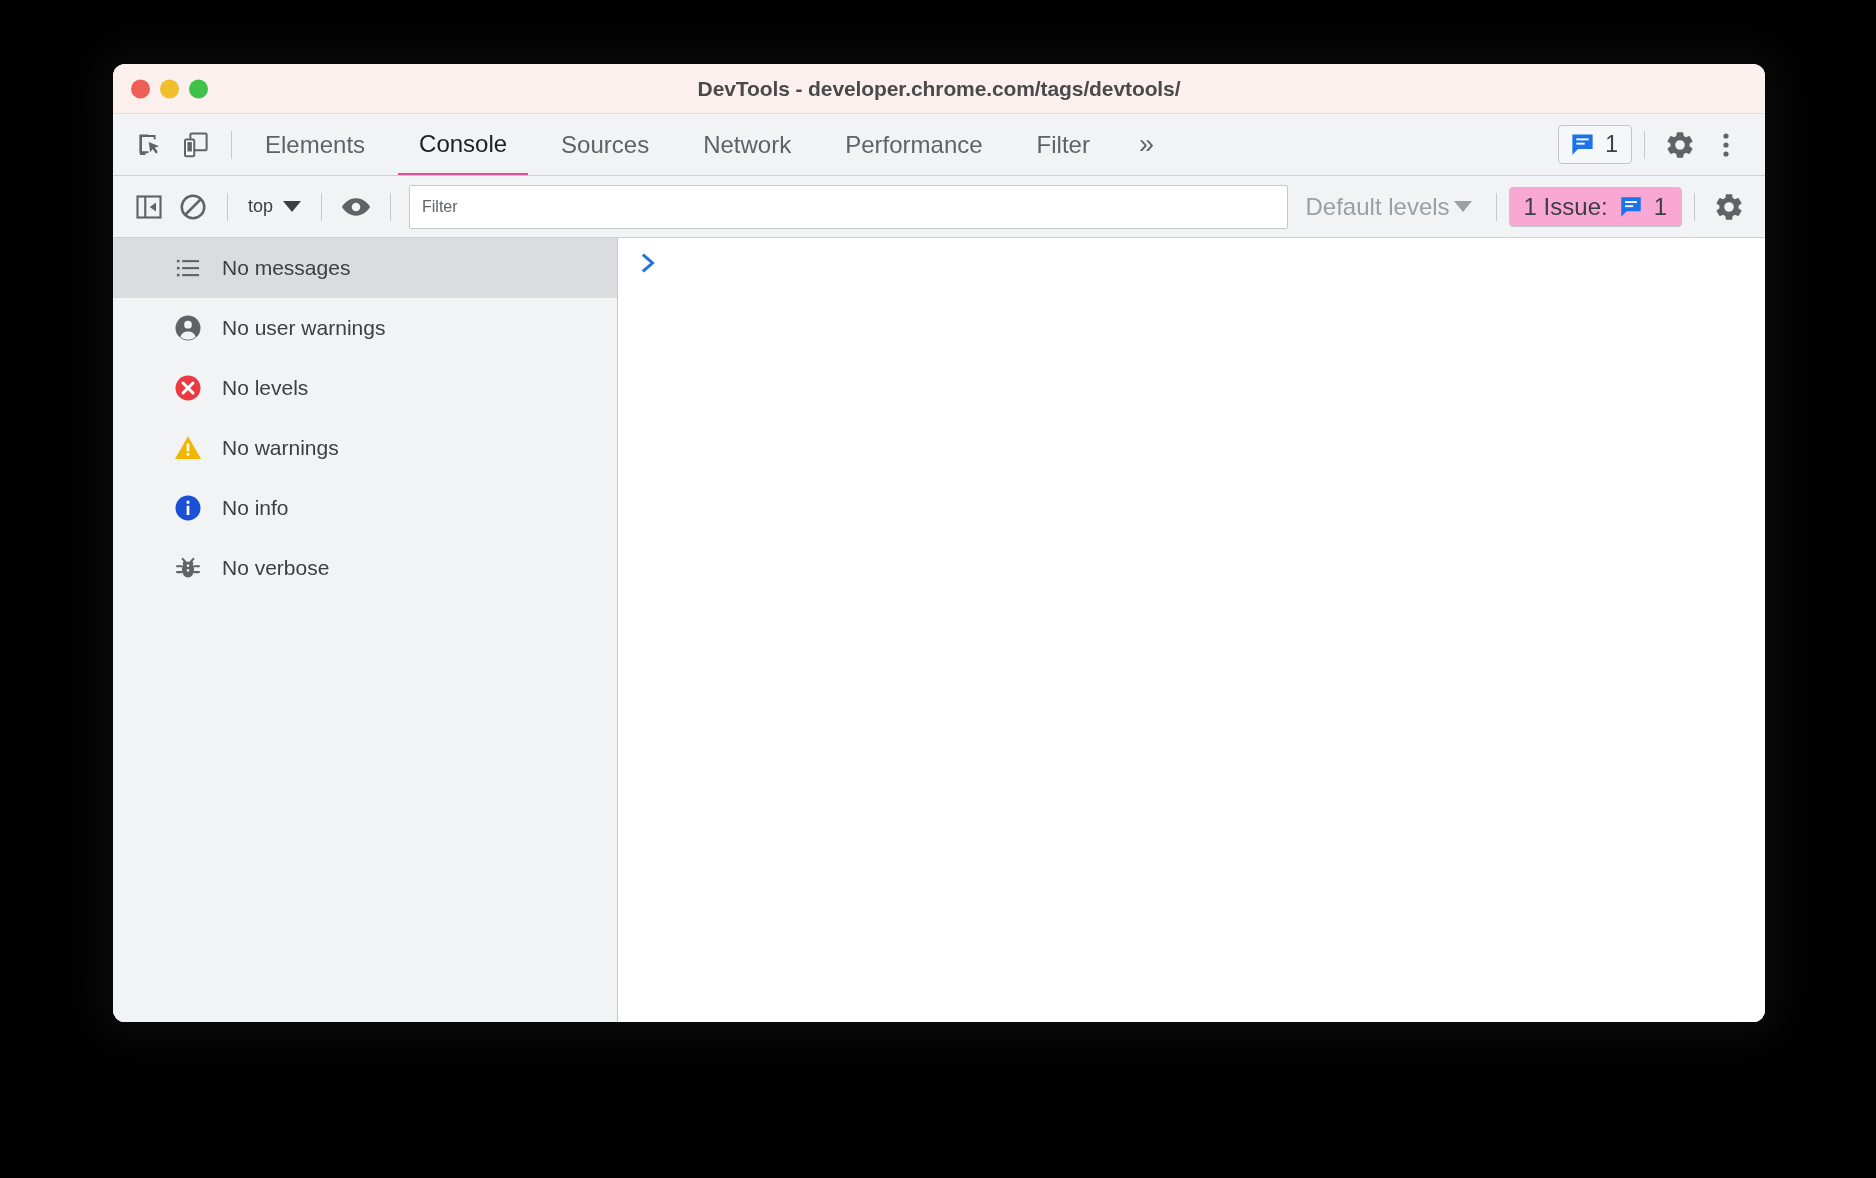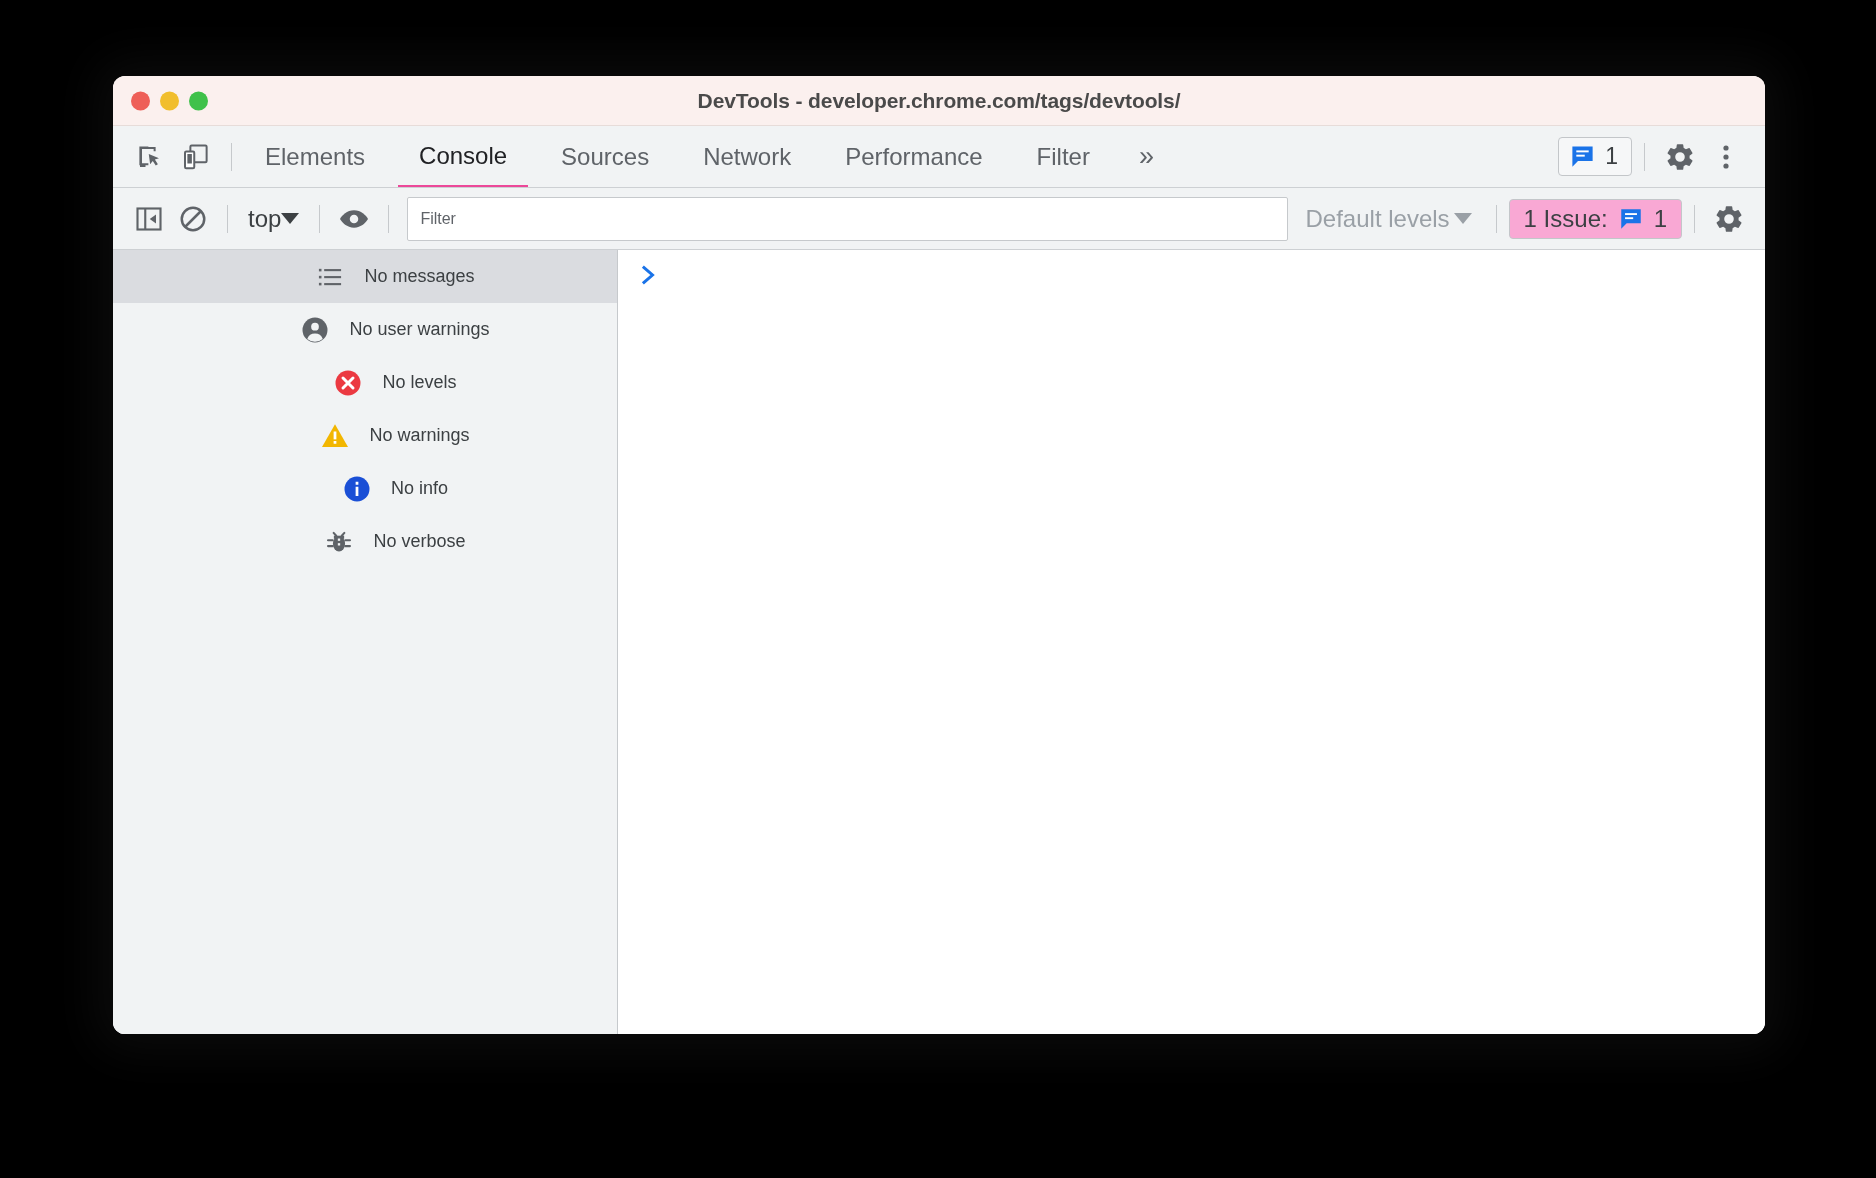--- a/index.html
+++ b/index.html
@@ -15,21 +15,21 @@
     position: relative;
     width: 1876px;
     height: 1178px;
     background: #000000;
   }
 
   
   .window {
     position: absolute;
     left: 113px;
-    top: 76px;
+    top: 64px;
     width: 1652px;
     height: 958px;
     border-radius: 12px;
     background: #ffffff;
     overflow: hidden;
     box-shadow: 0 0 48px 18px rgba(255,255,255,0.045);
   }
 
   
   .titlebar {
@@ -140,22 +140,23 @@
   .ct-btn {
     width: 44px; height: 44px;
     display: flex; align-items: center; justify-content: center;
     border-radius: 3px;
     cursor: pointer;
     flex: none;
   }
   .context-select {
     display: flex;
     align-items: center;
+    gap: 10px;
     padding: 0 8px;
-    font-size: 24px;
+    font-size: 18px;
     color: #3c4043;
     cursor: pointer;
   }
   .caret {
     width: 0; height: 0;
     border-left: 9px solid transparent;
     border-right: 9px solid transparent;
     border-top: 11px solid #3c4043;
   }
   .caret.light { border-top-color: #9aa0a6; }
@@ -207,26 +208,25 @@
     width: 505px;
     background: #F1F3F4;
     border-right: 1px solid #c6c9cc;
     padding-top: 0;
     flex: none;
   }
   .side-item {
     display: flex;
     align-items: center;
     gap: 19px;
-    height: 53px;
+    height: 60px;
     padding-left: 60px;
-    font-size: 18px;
+    font-size: 21px;
     color: #3c4043;
     cursor: pointer;
-    justify-content: center;
   }
   .side-item.selected { background: #DADCE0; }
   .side-icon {
     width: 30px; height: 30px;
     display: flex; align-items: center; justify-content: center;
     flex: none;
   }
 
   .console-main {
     flex: 1;

